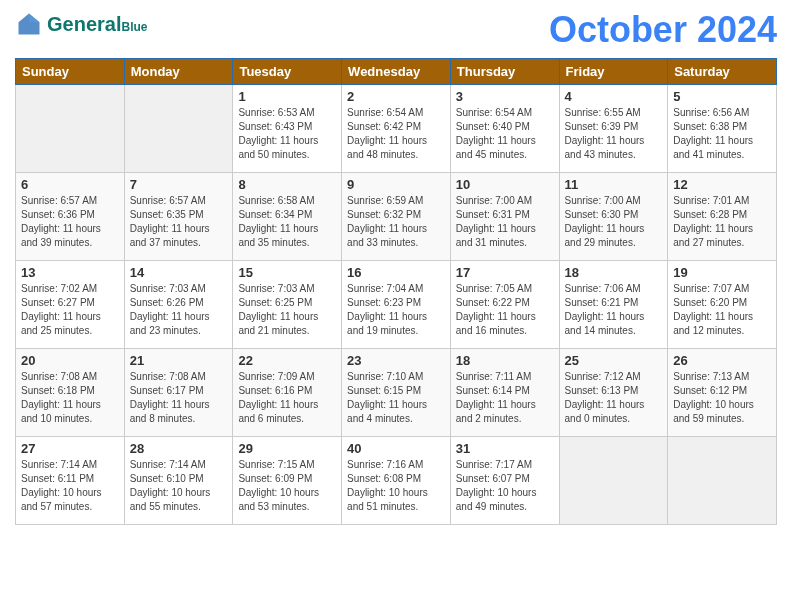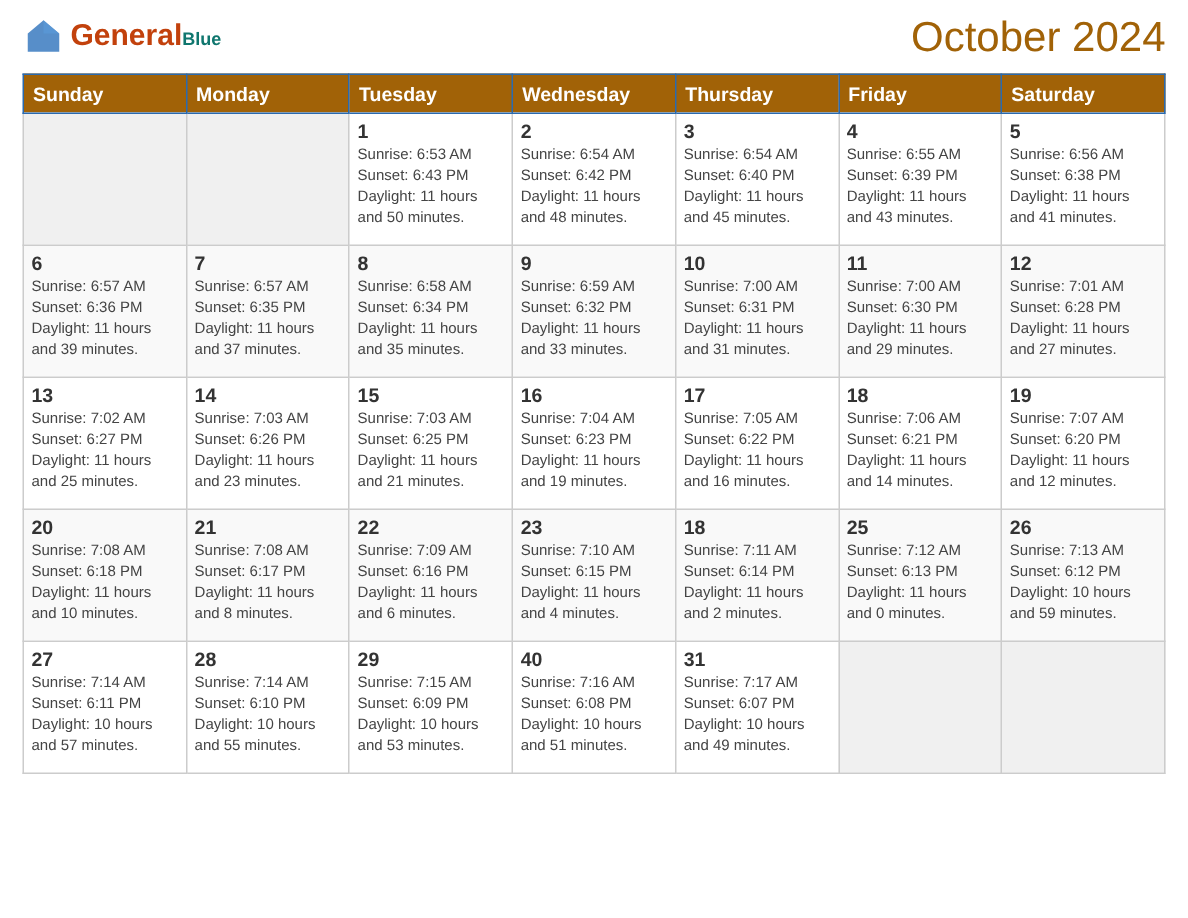--- a/index.html
+++ b/index.html
@@ -26,23 +26,23 @@
       gap: 4px;
     }
     .logo-icon {
       width: 28px;
       height: 28px;
     }
     .title-block {
       text-align: right;
     }
     .month-title {
-      font-size: 28px;
-      font-weight: normal;
-      color: #a16207;
+      font-size: 36px;
+      font-weight: bold;
+      color: #3b82f6;
       line-height: 1.1;
     }
     .location-title {
       font-size: 16px;
       color: #555;
     }
     .calendar {
       width: 100%;
       border-collapse: collapse;
       table-layout: fixed;
@@ -88,21 +88,21 @@
 <body>
 
 <div class="container">
   <div class="header">
     <div class="logo">
       <svg class="logo-icon" viewBox="0 0 32 32" xmlns="http://www.w3.org/2000/svg">
         <polygon points="16,4 28,14 28,28 4,28 4,14" fill="#3a7abf" opacity="0.85"></polygon>
         <polygon points="16,4 28,14 16,14" fill="#5a9ad9" opacity="0.7"></polygon>
       </svg>
       <div>
-        <span style="font-size:20px;font-weight:bold;color:#c2410c;">General</span><span style="font-size:12px;font-weight:bold;color:#0f766e;">Blue</span>
+        <span style="font-size:20px;font-weight:bold;color:#0f766e;">General</span><span style="font-size:12px;font-weight:bold;color:#0f766e;">Blue</span>
       </div>
     </div>
     <div class="title-block">
       <div class="month-title">October 2024</div>
     </div>
   </div>
 
   <table class="calendar">
     <thead>
       <tr>

